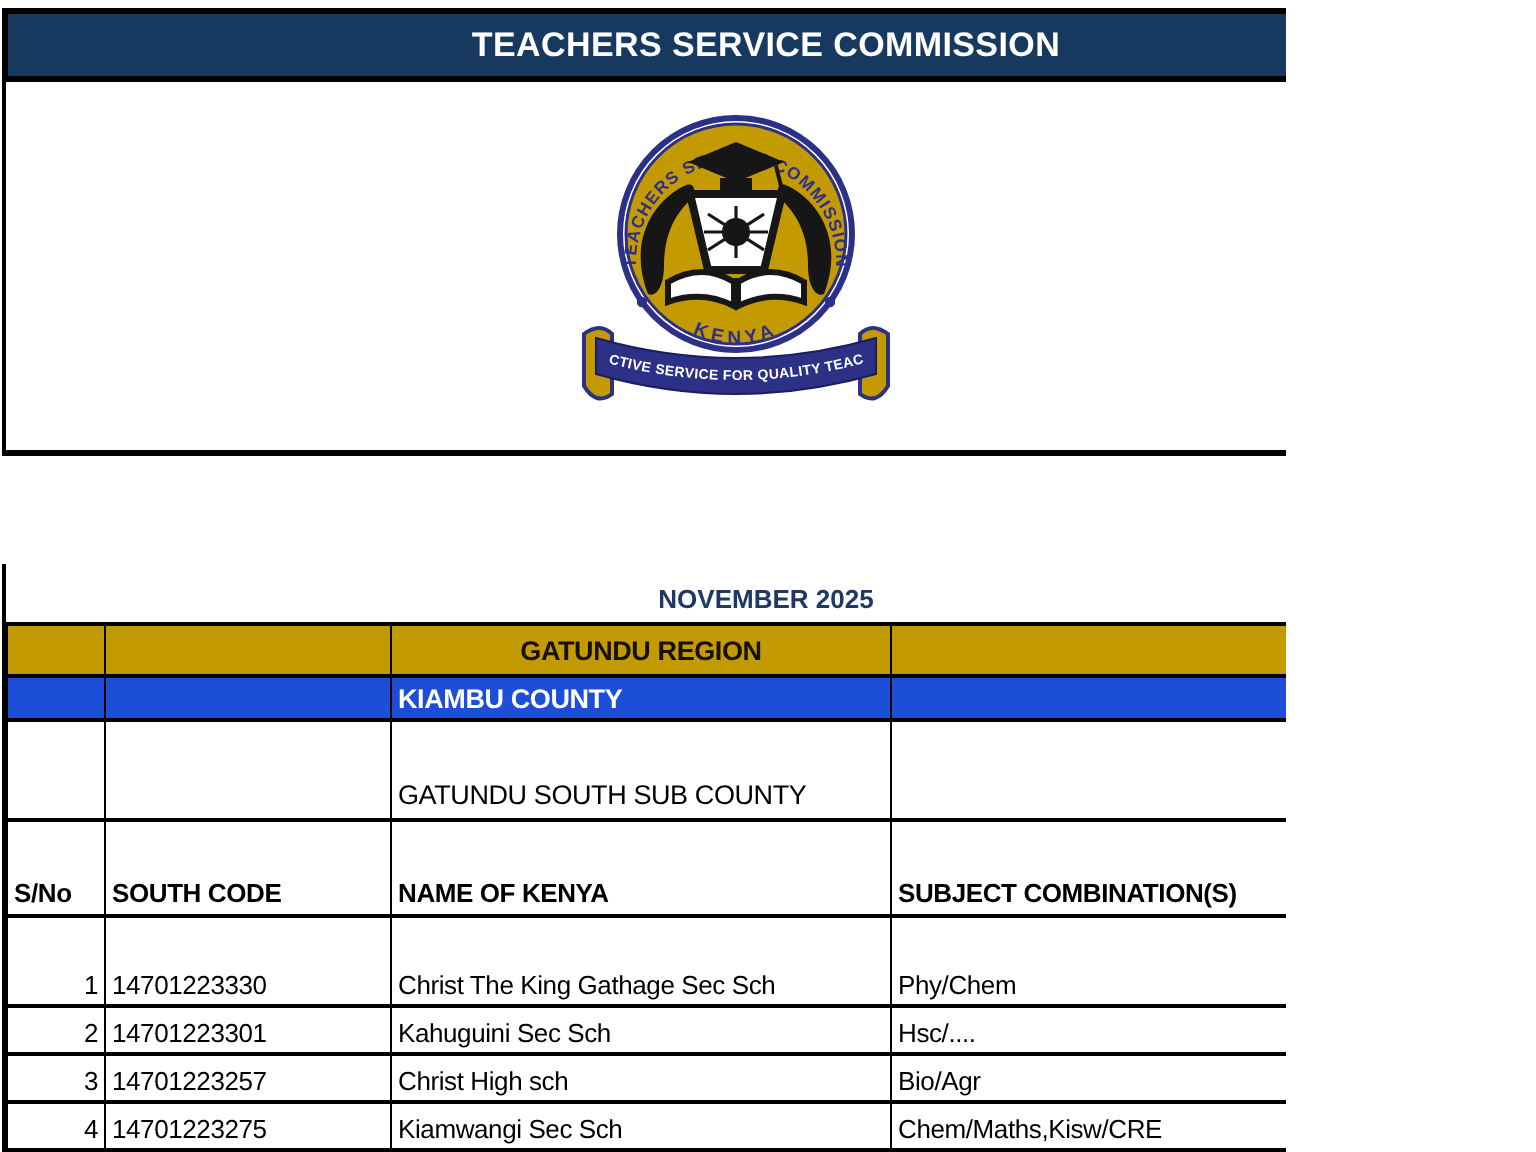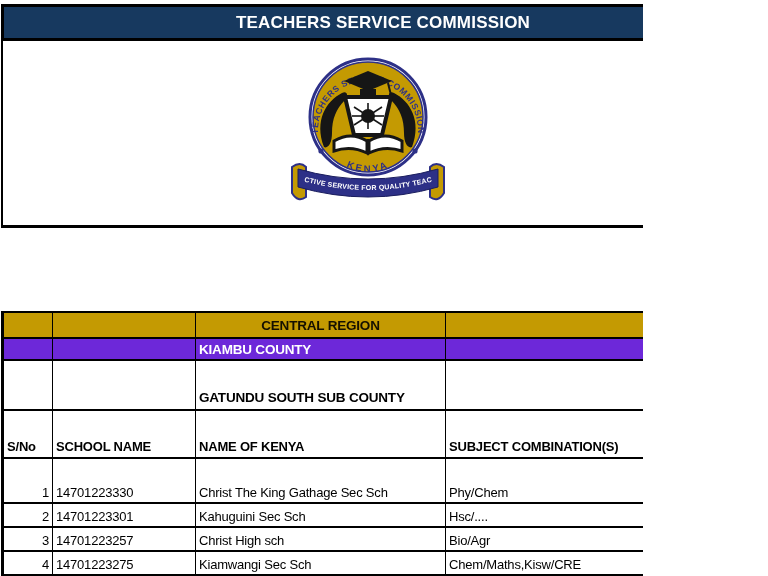--- a/index.html
+++ b/index.html
@@ -43,24 +43,24 @@
     border-collapse:collapse; table-layout:fixed;
     font-size:13px; letter-spacing:-0.2px;
   }
   table.grid td {
     border:1px solid #000; border-top-width:2px; border-bottom-width:2px;
     padding:0 3px; overflow:hidden; white-space:nowrap;
   }
   table.grid td:first-child { border-left-width:3px; }
   tr.row-region td { background:#C49A02; height:26px; }
   tr.row-region .region-label { text-align:center; font-weight:bold; color:#151000; font-size:13.5px; }
-  tr.row-county td { background:#6d28d9; height:22px; }
+  tr.row-county td { background:#1d4ed8; height:22px; }
   tr.row-county .county-label { color:#fff; font-weight:bold; font-size:13.5px; text-align:left; }
   tr.row-subcounty td { height:50px; vertical-align:bottom; }
-  tr.row-subcounty .subcounty-label { font-weight:bold; font-size:13.5px; padding-bottom:4px; }
+  tr.row-subcounty .subcounty-label { font-weight:normal; font-size:13.5px; padding-bottom:4px; }
   tr.row-head td { height:48px; vertical-align:bottom; font-weight:bold; padding-bottom:3px; }
   tr.row-head td.num-h { vertical-align:middle; text-align:center; padding-bottom:0; }
   tr.row-data td { height:24px; vertical-align:bottom; padding-bottom:2px; }
   tr.row-data.tall td { height:45px; }
   td.c-sno  { text-align:right; }
   td.c-num  { text-align:center; font-weight:bold; }
   td.bold-subj { font-weight:normal; }
   
   .ringtxt { fill:#2D3087; font-weight:bold; font-family:"Liberation Sans",sans-serif; }
 </style>
@@ -119,54 +119,57 @@
         <path d="M 160,112 Q 152,106 146,112 L 146,142 Q 154,148 160,138 Z" fill="#C49A02" stroke="#2D3087" stroke-width="2"></path>
         <path d="M 14,114 Q 84,134 154,114 L 154,132 Q 84,152 14,132 Z" fill="#2D3087" stroke="#1a1d5e" stroke-width="1"></path>
         <text fill="#ffffff" font-size="7" font-weight="bold" font-family="Liberation Sans, sans-serif" letter-spacing="0.2">
           <textPath href="#arcMotto" startOffset="50%" text-anchor="middle">EFFECTIVE SERVICE FOR QUALITY TEACHING</textPath>
         </text>
       </svg>
     </div>
   </div>
 
 
+  <div class="month-section">
+    <span class="doc-month">NOVEMBER 2025</span>
+  </div>
 
   <table class="grid">
     <colgroup>
       <col style="width:50px">
         <col style="width:143px">
         <col style="width:250px">
       <col style="width:234px">
         <col style="width:93px">
     </colgroup>
     <tbody>
         <tr class="row-region">
       <td></td>
       <td></td>
-      <td class="region-label">CENTRAL REGION</td>
+      <td class="region-label">GATUNDU REGION</td>
       <td></td>
       <td></td>
     </tr>
     <tr class="row-county">
       <td></td>
       <td></td>
       <td class="county-label">KIAMBU COUNTY</td>
       <td></td>
       <td></td>
     </tr>
     <tr class="row-subcounty">
       <td></td>
       <td></td>
       <td class="subcounty-label">GATUNDU SOUTH SUB COUNTY</td>
       <td></td>
       <td></td>
     </tr>
     <tr class="row-head">
       <td>S/No</td>
-      <td>SCHOOL NAME</td>
+      <td>SOUTH CODE</td>
       <td>NAME OF KENYA</td>
       <td>SUBJECT COMBINATION(S)</td>
       <td class="num-h">NUMBER</td>
     </tr>
     <tr class="row-data tall">
       <td class="c-sno">1</td>
       <td>14701223330</td>
       <td>Christ The King Gathage Sec Sch</td>
       <td>Phy/Chem</td>
       <td class="c-num">1</td>

